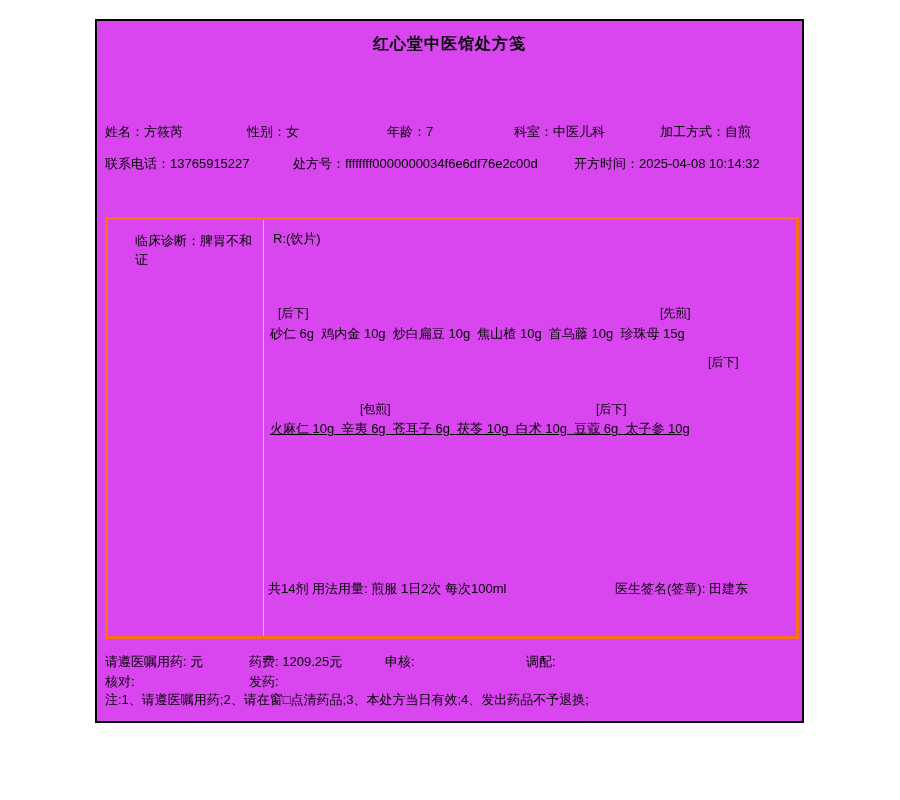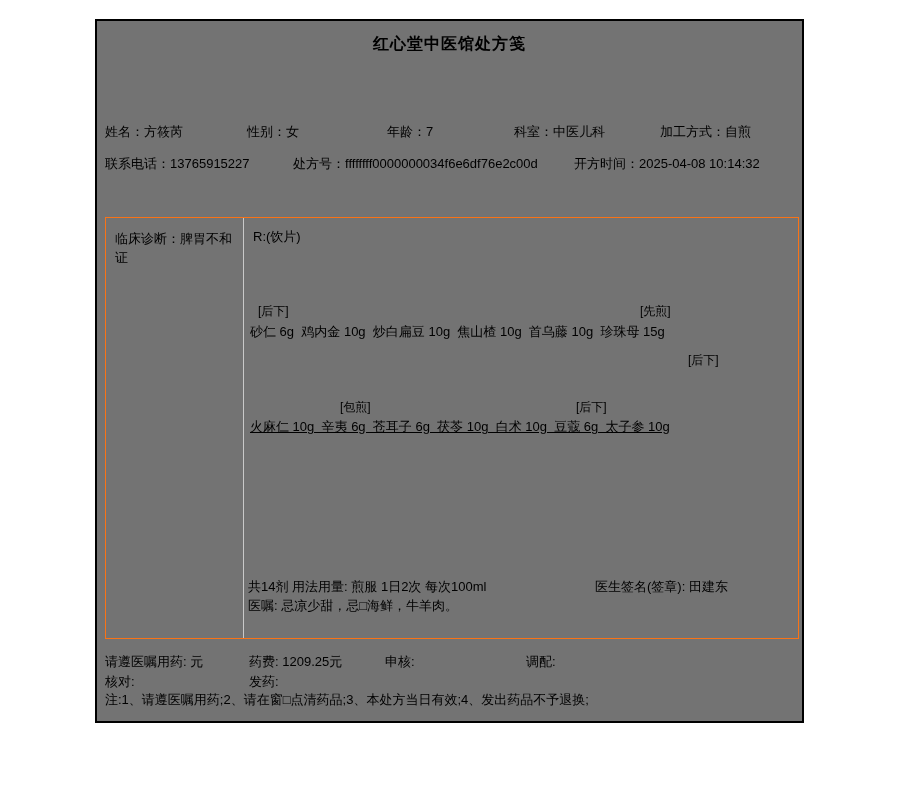--- a/index.html
+++ b/index.html
@@ -12,21 +12,21 @@
     color: #000000;
   }
   .page {
     position: absolute;
     left: 95px;
     top: 19px;
     width: 709px;
     height: 704px;
     border: 2px solid #000000;
     box-sizing: border-box;
-    background: #737373;
+    background: #d946ef;
   }
   .title {
     position: absolute;
     top: 13px;
     left: 0;
     width: 100%;
     text-align: center;
     font-size: 16px;
     font-weight: bold;
     letter-spacing: 1px;
@@ -41,23 +41,24 @@
     font-size: 12px;
     line-height: 14px;
     white-space: pre;
   }
   .rx-table {
     position: absolute;
     left: 8px;
     top: 196px;
     width: 694px;
     height: 422px;
-    border: 1px solid #f97316;
+    border: 3px solid #f97316;
     box-sizing: border-box;
     display: flex;
+    padding-left: 18px;
   }
   .diag-cell {
     width: 138px;
     box-sizing: border-box;
     border-right: 1px solid #c9c9c9;
     padding: 11px 8px 0 9px;
     font-size: 13px;
     line-height: 19px;
   }
   .rx-cell {
@@ -93,21 +94,20 @@
       <div class="abs t13" style="left:6px; top:106px; right:6px;">砂仁 6g  鸡内金 10g  炒白扁豆 10g  焦山楂 10g  首乌藤 10g  珍珠母 15g</div>
       <span class="abs ann" style="left:444px; top:135px;">[后下]</span>
 
       <span class="abs ann" style="left:96px; top:182px;">[包煎]</span>
       <span class="abs ann" style="left:332px; top:182px;">[后下]</span>
 
       <div class="abs t13" style="left:6px; top:201px; right:6px;text-decoration:underline;">火麻仁 10g  辛夷 6g  苍耳子 6g  茯苓 10g  白术 10g  豆蔻 6g  太子参 10g</div>
 
       <div class="abs t13" style="left:4px; top:361px;">共14剂 用法用量: 煎服 1日2次 每次100ml</div>
       <div class="abs t13" style="left:351px; top:361px;">医生签名(签章): 田建东</div>
-      <div class="abs t13" style="left:4px; top:380px; right:6px;">医嘱: 忌凉少甜，忌□海鲜，牛羊肉。</div>
     </div>
   </div>
 
   <span class="abs t13" style="left:8px; top:633px;">请遵医嘱用药: 元</span>
   <span class="abs t13" style="left:152px; top:633px;">药费: 1209.25元</span>
   <span class="abs t13" style="left:288px; top:633px;">申核:</span>
   <span class="abs t13" style="left:429px; top:633px;">调配:</span>
 
   <span class="abs t13" style="left:8px; top:653px;">核对:</span>
   <span class="abs t13" style="left:152px; top:653px;">发药:</span>

